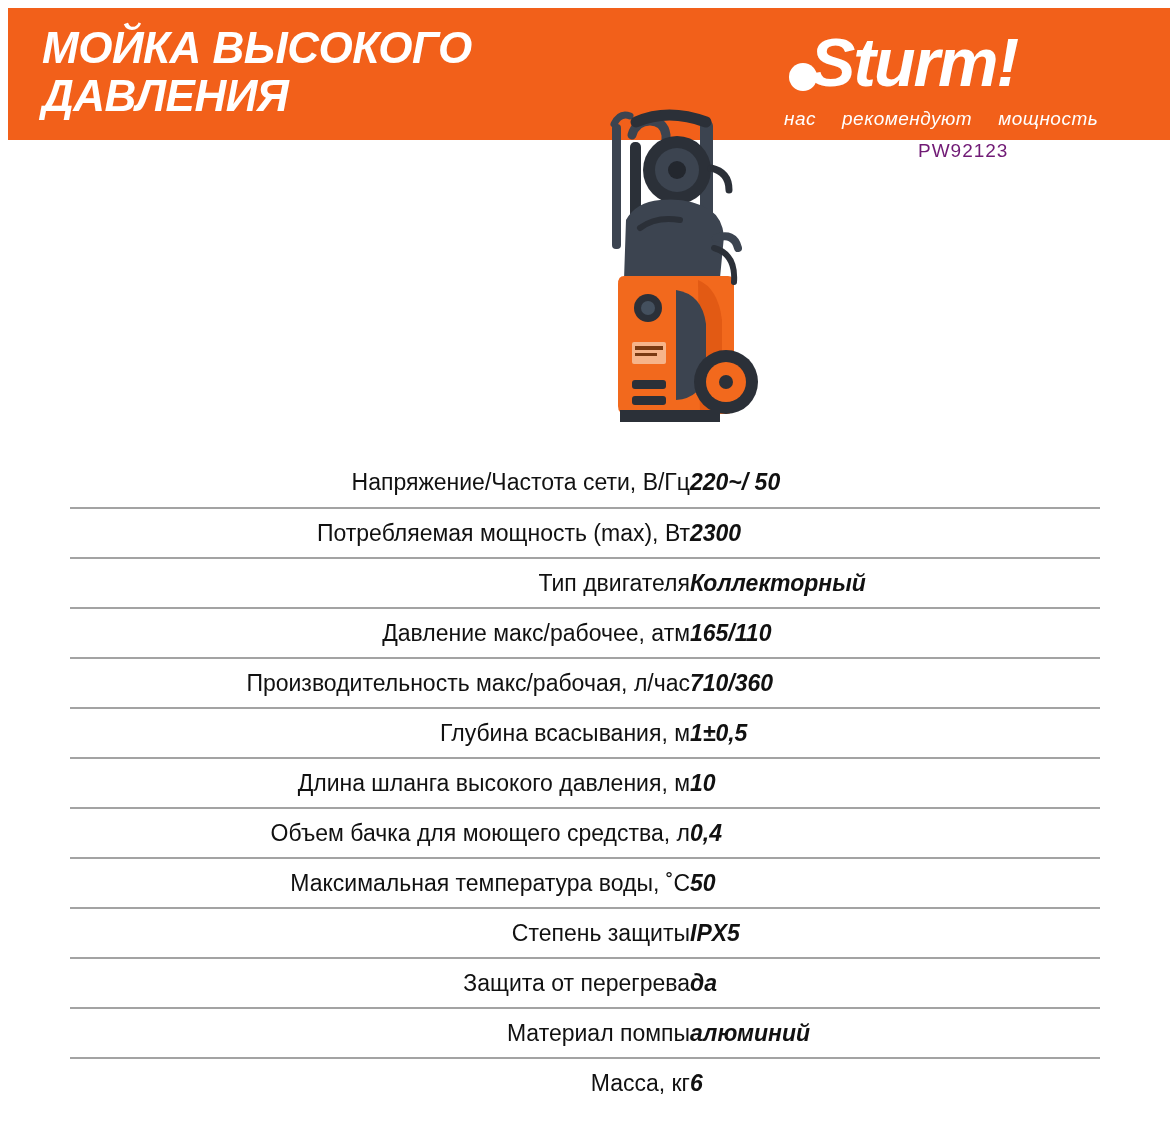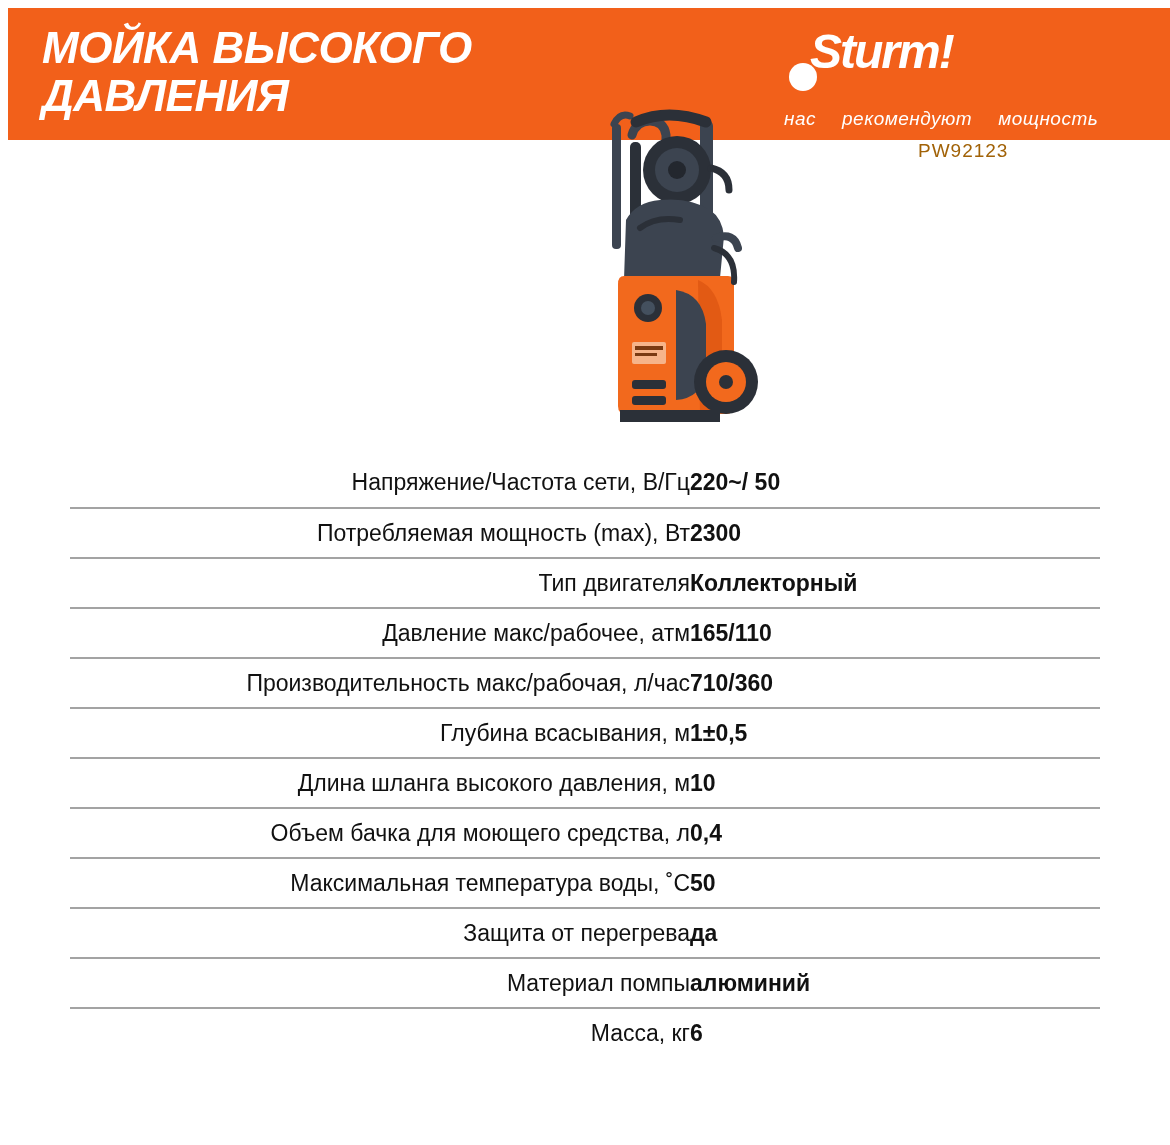--- a/index.html
+++ b/index.html
@@ -54,21 +54,21 @@
     top: 37px;
     width: 28px;
     height: 28px;
     background: #ffffff;
     border-radius: 50%;
   }
   .logo-word {
     position: absolute;
     left: 32px;
     top: 2px;
-    font-size: 48px;
+    font-size: 68px;
     font-weight: bold;
     font-style: italic;
     color: #ffffff;
     letter-spacing: -2px;
     line-height: 1;
   }
   .logo-tagline {
     position: absolute;
     left: 6px;
     top: 82px;
@@ -80,21 +80,21 @@
   }
   .logo-tagline span { display: inline-block; }
   .tag-1 { margin-right: 26px; }
   .tag-2 { margin-right: 26px; }
 
   .model-code {
     position: absolute;
     left: 918px;
     top: 140px;
     font-size: 19px;
-    color: #a16207;
+    color: #701a75;
     letter-spacing: 1px;
   }
 
   
   .product {
     position: absolute;
     left: 580px;
     top: 80px;
     width: 210px;
     height: 370px;
@@ -126,20 +126,21 @@
     padding-right: 18px;
     width: 620px;
     white-space: nowrap;
   }
   .spec-value {
     text-align: left;
     font-size: 23px;
     font-weight: bold;
     color: #111111;
     padding-left: 22px;
+    font-style: italic;
   }
 </style>
 </head>
 <body>
 
 <div class="header">
   <div class="header-title">Мойка высокого
 давления</div>
 
   <div class="logo-wrap">
@@ -229,20 +230,24 @@
     </tr>
     <tr>
       <td class="spec-label">Объем бачка для моющего средства, л</td>
       <td class="spec-value">0,4</td>
     </tr>
     <tr>
       <td class="spec-label">Максимальная температура воды, ˚С</td>
       <td class="spec-value">50</td>
     </tr>
     <tr>
+      <td class="spec-label">Степень защиты</td>
+      <td class="spec-value">IPX5</td>
+    </tr>
+    <tr>
       <td class="spec-label">Защита от перегрева</td>
       <td class="spec-value">да</td>
     </tr>
     <tr>
       <td class="spec-label">Материал помпы</td>
       <td class="spec-value">алюминий</td>
     </tr>
     <tr>
       <td class="spec-label">Масса, кг</td>
       <td class="spec-value">6</td>

